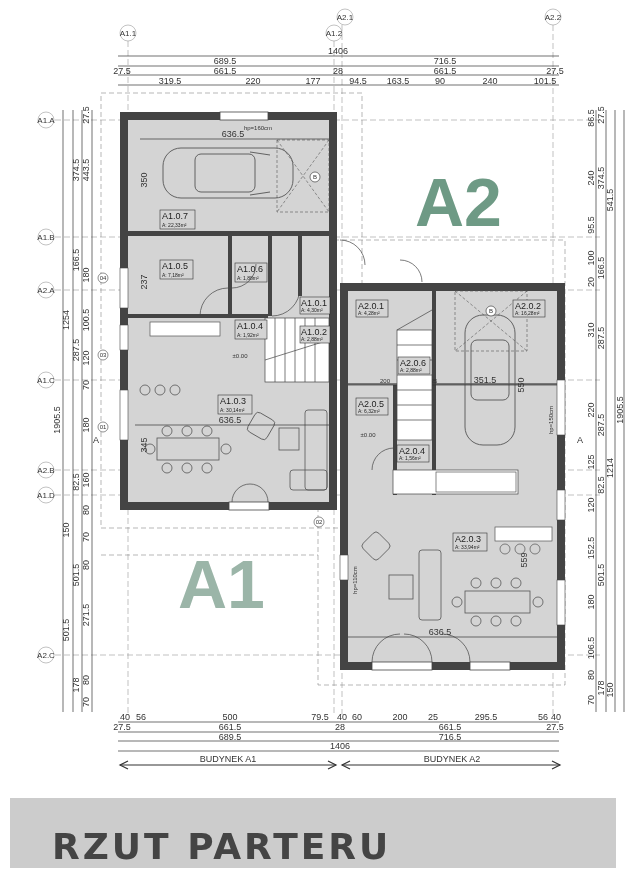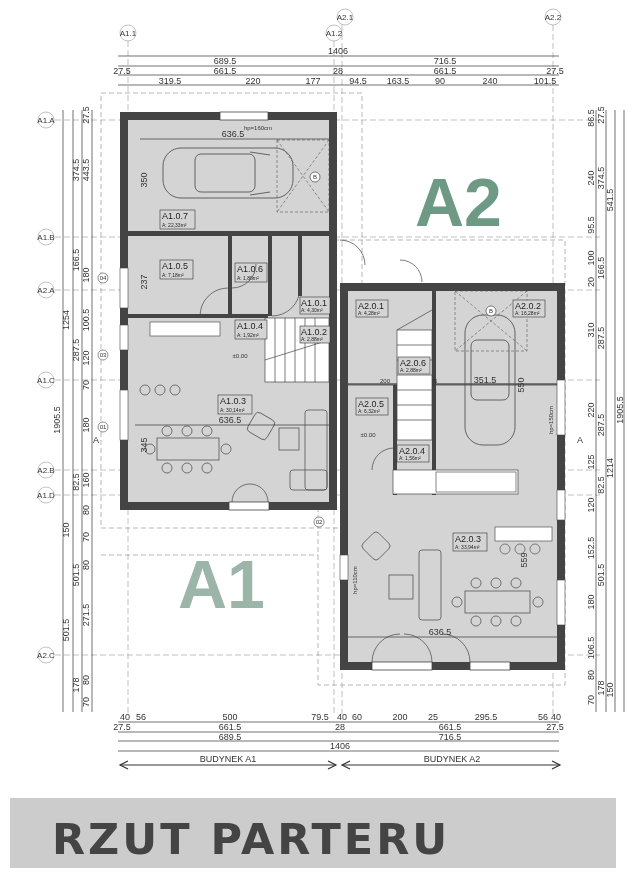--- a/index.html
+++ b/index.html
@@ -5,21 +5,21 @@
     html, body { margin: 0; padding: 0; background: #ffffff; }
     body { width: 632px; height: 879px; position: relative; overflow: hidden; font-family: "DejaVu Sans", sans-serif; }
     #plan { position: absolute; left: 0; top: 0; width: 632px; height: 790px; }
     .dim { font-family: "Liberation Sans", sans-serif; font-size: 9px; fill: #333; }
     .dim-s { font-family: "Liberation Sans", sans-serif; font-size: 6px; fill: #333; }
     .axis-lbl { font-family: "Liberation Sans", sans-serif; font-size: 8px; fill: #333; }
     .room-code { font-family: "Liberation Sans", sans-serif; font-size: 9px; fill: #222; }
     .room-area { font-family: "Liberation Sans", sans-serif; font-size: 5px; fill: #222; }
     .bld { font-family: "Liberation Sans", sans-serif; font-weight: bold; font-size: 68px; }
     .footer { position: absolute; left: 10px; top: 798px; width: 606px; height: 70px; background: #cccccc; }
-    .footer-title { position: absolute; left: 42px; top: 16px; font-family: "DejaVu Sans", sans-serif; font-weight: bold; font-size: 43px; letter-spacing: 3px; color: #444444; }
+    .footer-title { position: absolute; left: 42px; top: 28px; font-family: "DejaVu Sans", sans-serif; font-weight: bold; font-size: 36px; letter-spacing: 3px; color: #444444; }
   </style>
 </head>
 <body>
 
 <svg id="plan" viewBox="0 0 632 790" xmlns="http://www.w3.org/2000/svg">
 
   <g stroke="#999" fill="#fff" stroke-width="0.6">
     <line x1="128" y1="41" x2="128" y2="715" stroke-dasharray="6,3"></line>
     <line x1="334" y1="41" x2="334" y2="715" stroke-dasharray="6,3"></line>
     <line x1="342" y1="25" x2="342" y2="715" stroke-dasharray="6,3"></line>

